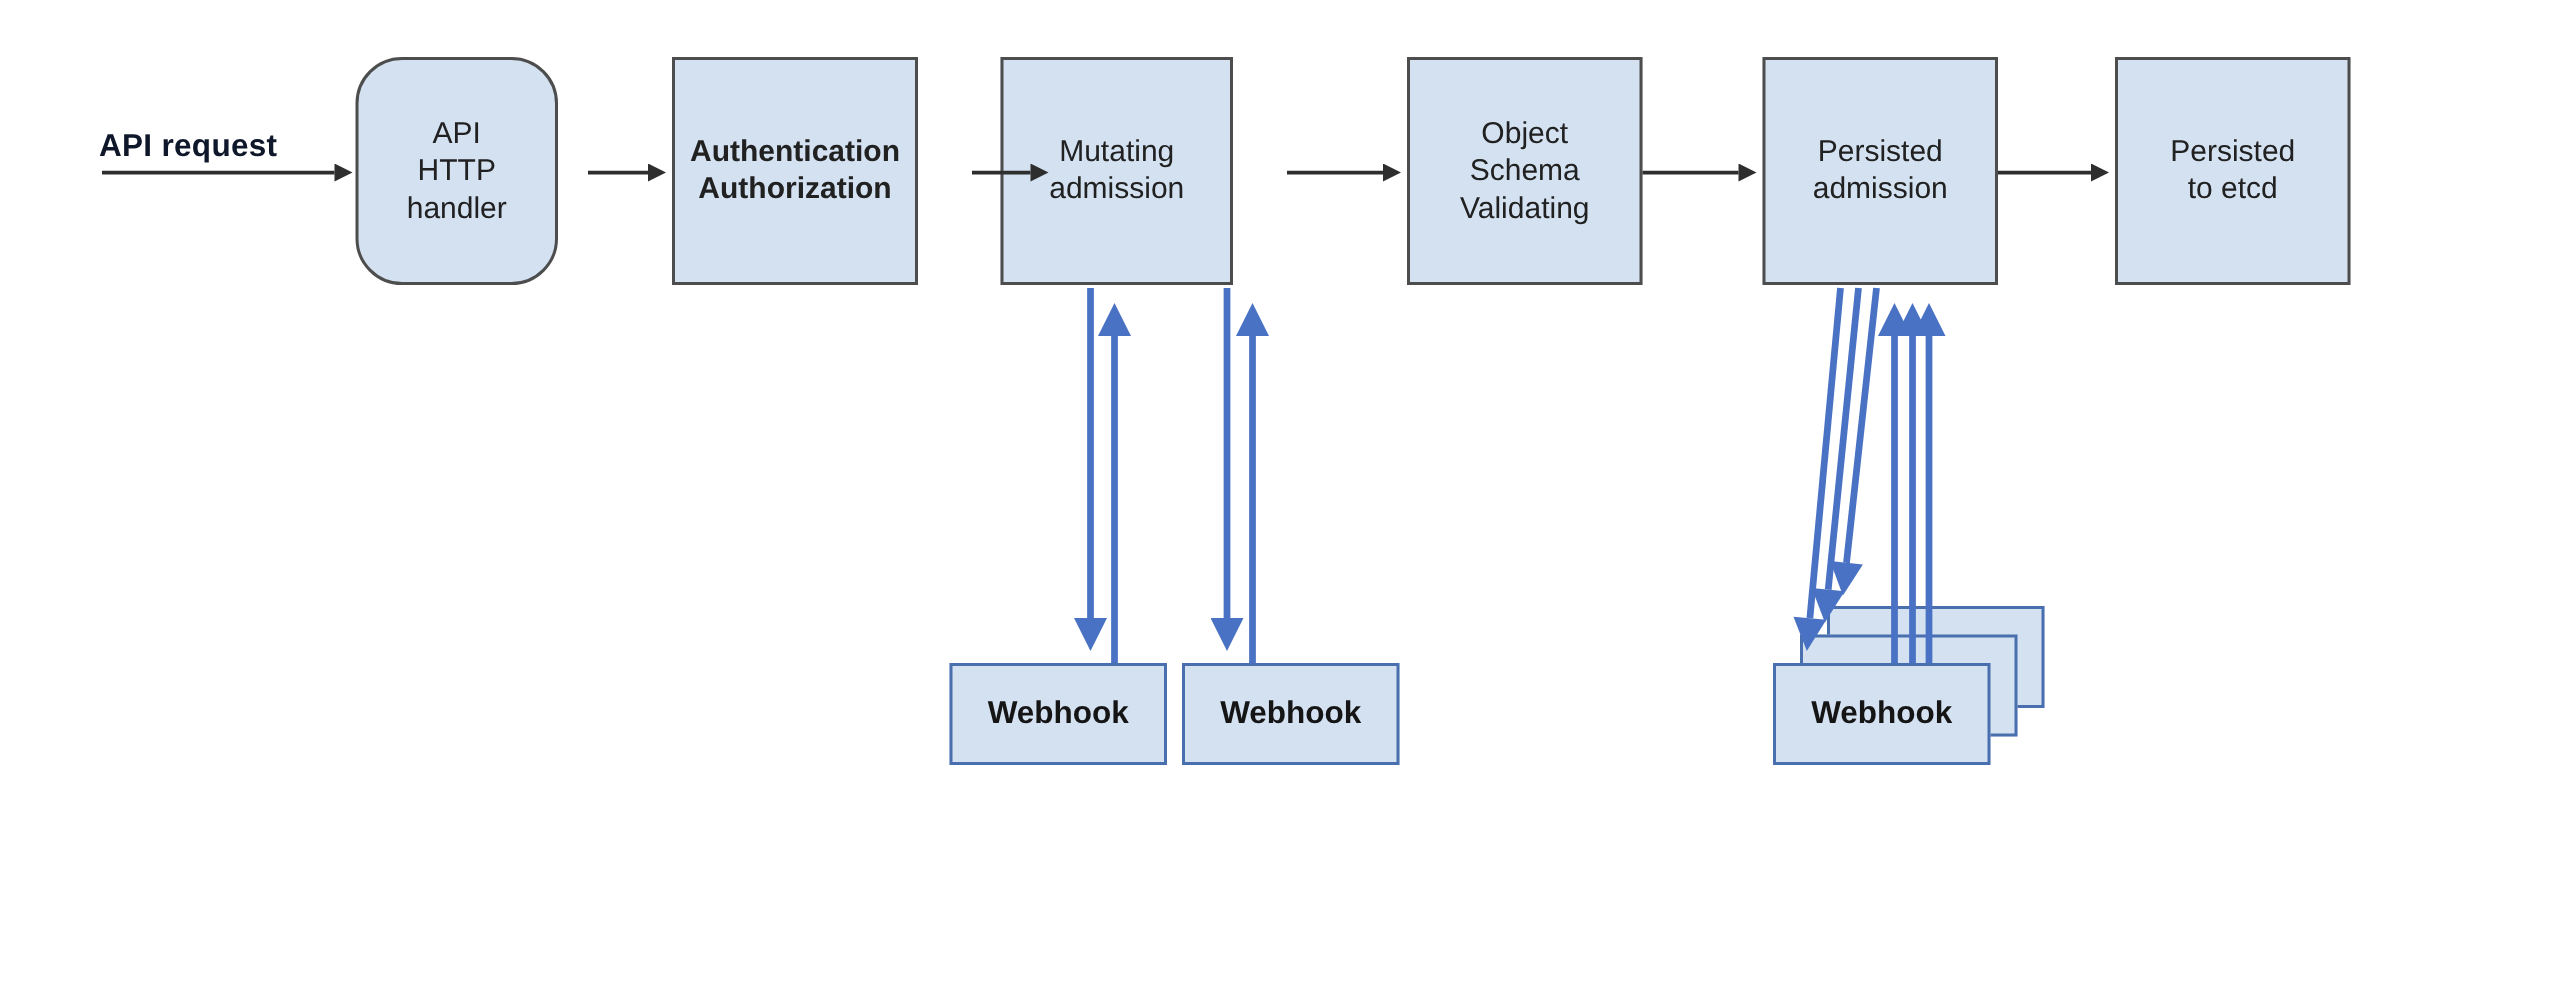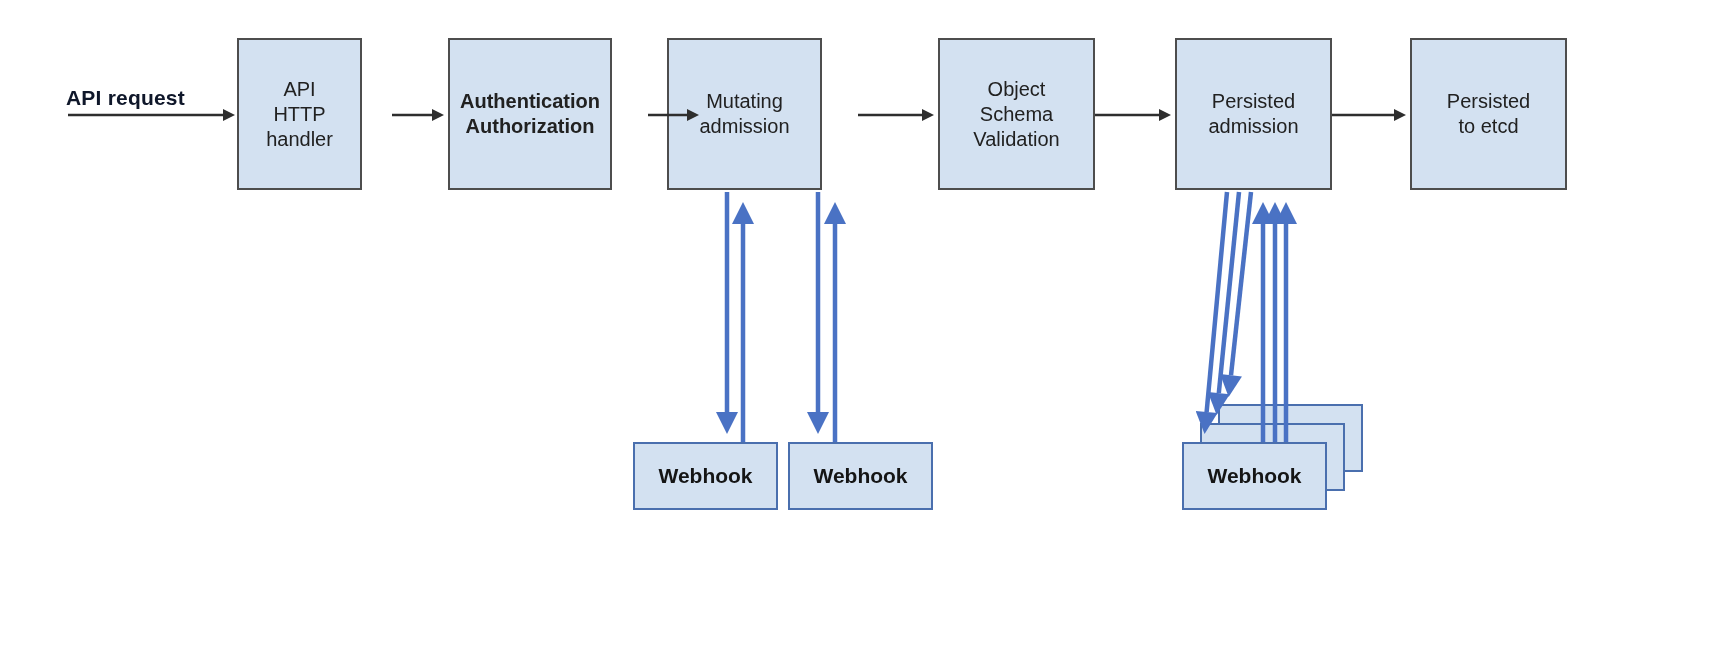--- a/index.html
+++ b/index.html
@@ -69,37 +69,37 @@
   .flow-line { stroke: var(--flow-arrow); stroke-width: 2.5px; fill: none; }
   .hook-line { stroke: var(--webhook-arrow); stroke-width: 4.5px; fill: none; }
   .mg { fill: var(--flow-arrow); }
   .mb { fill: var(--webhook-arrow); }
 </style>
 </head>
 <body>
 
 <div class="stage">
 
-  <div class="phase-box" style="left:237px;  width:125px;">
+  <div class="phase-box" style="left:237px;  width:135px;border-radius:31px;">
     <span>API
 HTTP
 handler</span>
   </div>
   <div class="phase-box" style="left:448px;  width:164px;font-weight:bold;">
     <span>Authentication
 Authorization</span>
   </div>
   <div class="phase-box" style="left:667px;  width:155px;align-items:center;">
     <span>Mutating
 admission</span>
   </div>
   <div class="phase-box" style="left:938px;  width:157px;">
     <span>Object
 Schema
-Validation</span>
+Validating</span>
   </div>
   <div class="phase-box" style="left:1175px; width:157px;">
     <span>Persisted
 admission</span>
   </div>
   <div class="phase-box" style="left:1410px; width:157px;">
     <span>Persisted
 to etcd</span>
   </div>
 

